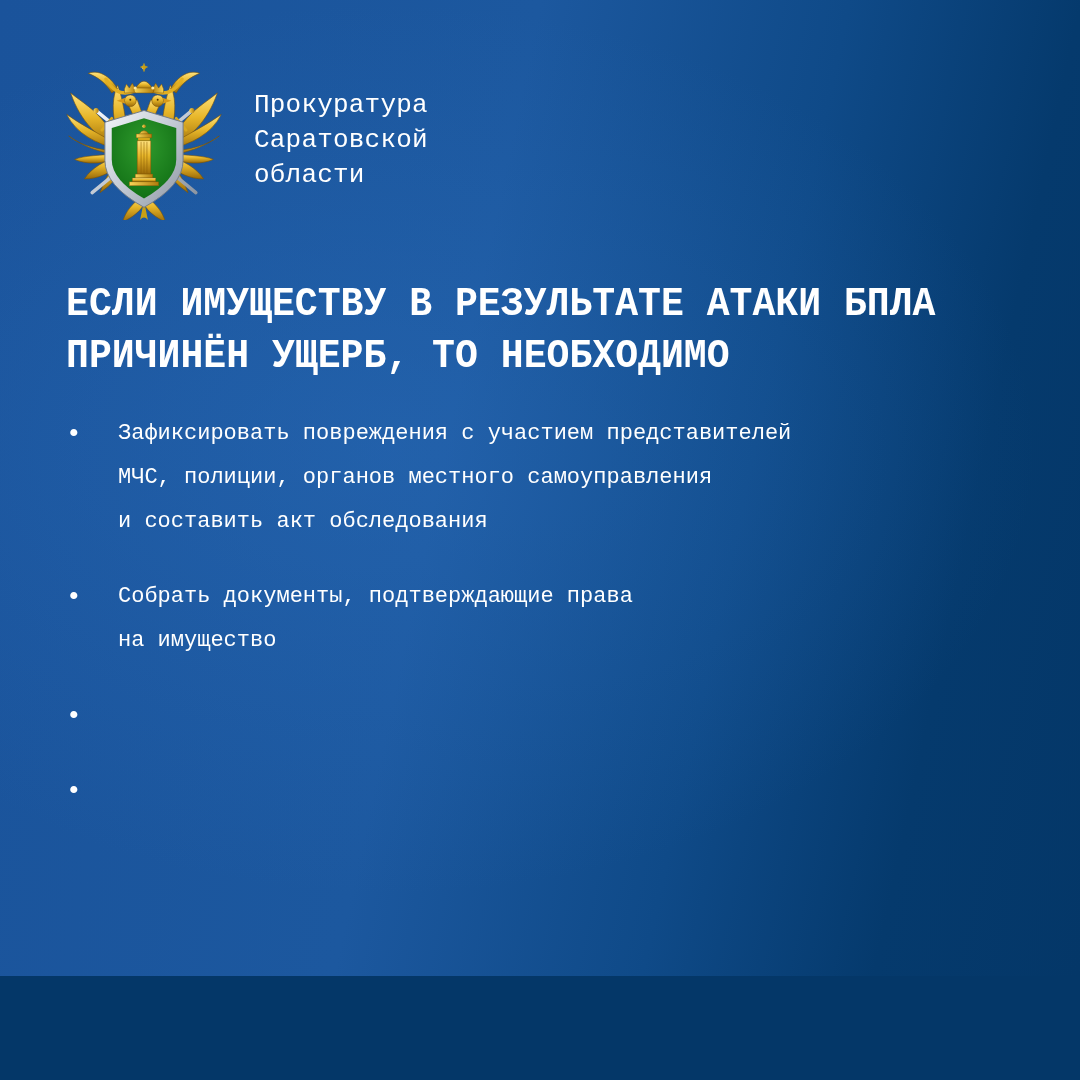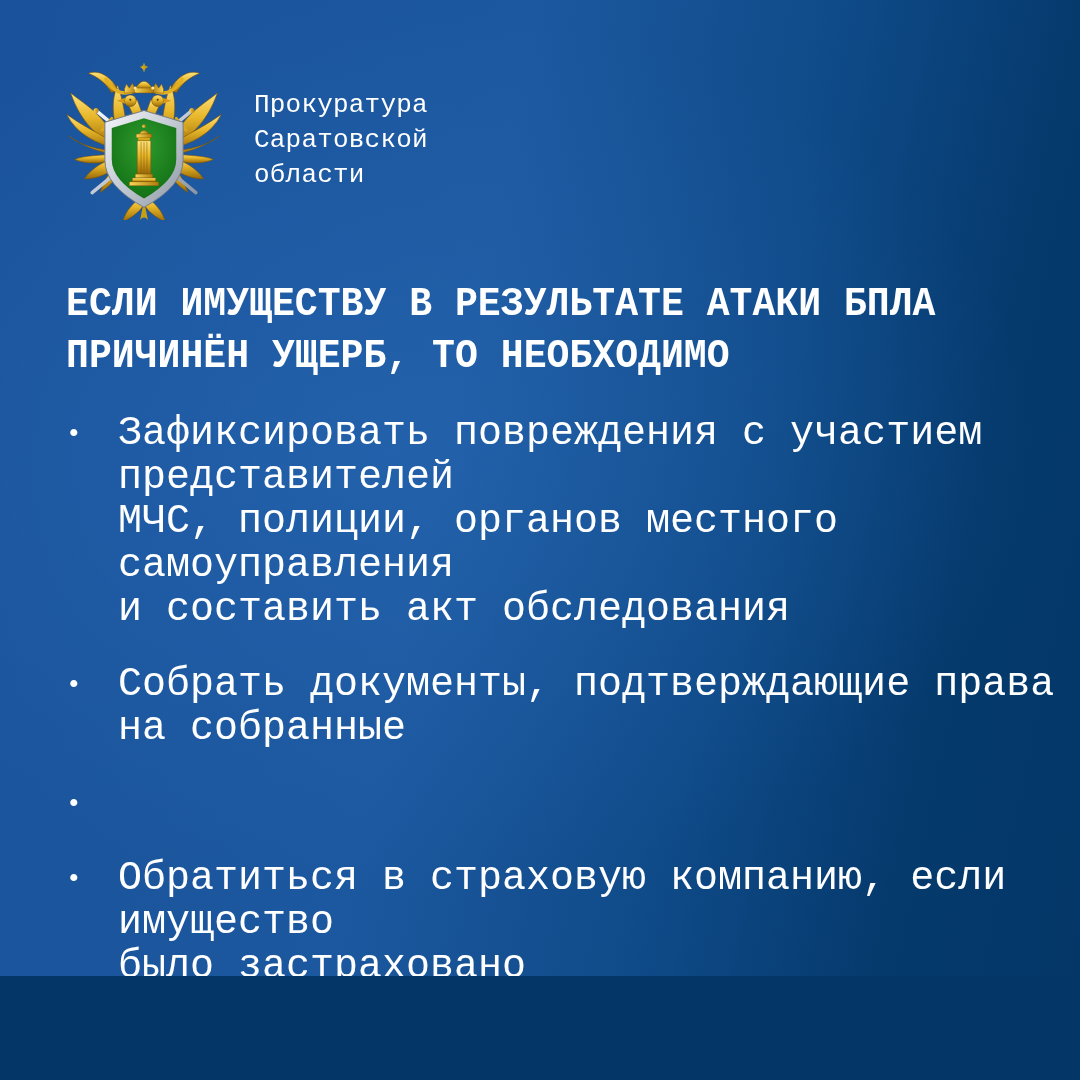--- a/index.html
+++ b/index.html
@@ -17,21 +17,21 @@
   .title{
     position:absolute;left:66px;top:278px;margin:0;
     font-size:41px;line-height:52px;font-weight:bold;
     white-space:pre-line;letter-spacing:0;
     transform:scaleX(.93);transform-origin:0 0;width:1020px;
   }
   .bullets{position:absolute;left:0;top:412px;right:14px;margin:0;padding:0 0 0 66px;list-style:none;}
   .bullet{display:flex;}
   .bullet + .bullet{margin-top:31px;}
   .dot{flex:0 0 52px;width:52px;font-size:26px;line-height:44px;}
-  .text{font-size:40px;line-height:44px;white-space:pre-line;}
+  .text{font-size:22px;line-height:44px;white-space:pre-line;}
 </style>
 </head>
 <body>
 
 <div class="poster">
 
   <header class="brand">
     <div class="emblem">
       <svg viewBox="0 0 170 178" xmlns="http://www.w3.org/2000/svg">
         <defs>
@@ -130,25 +130,23 @@
   <ul class="bullets">
     <li class="bullet">
       <span class="dot">•</span>
       <span class="text">Зафиксировать повреждения с участием представителей
 МЧС, полиции, органов местного самоуправления
 и составить акт обследования</span>
     </li>
     <li class="bullet">
       <span class="dot">•</span>
       <span class="text">Собрать документы, подтверждающие права
-на собранные</span>
+на имущество</span>
     </li>
     <li class="bullet">
       <span class="dot">•</span>
     </li>
     <li class="bullet">
       <span class="dot">•</span>
-      <span class="text">Обратиться в страховую компанию, если имущество
-было застраховано</span>
     </li>
   </ul>
 
 </div>
 
 </body></html>

